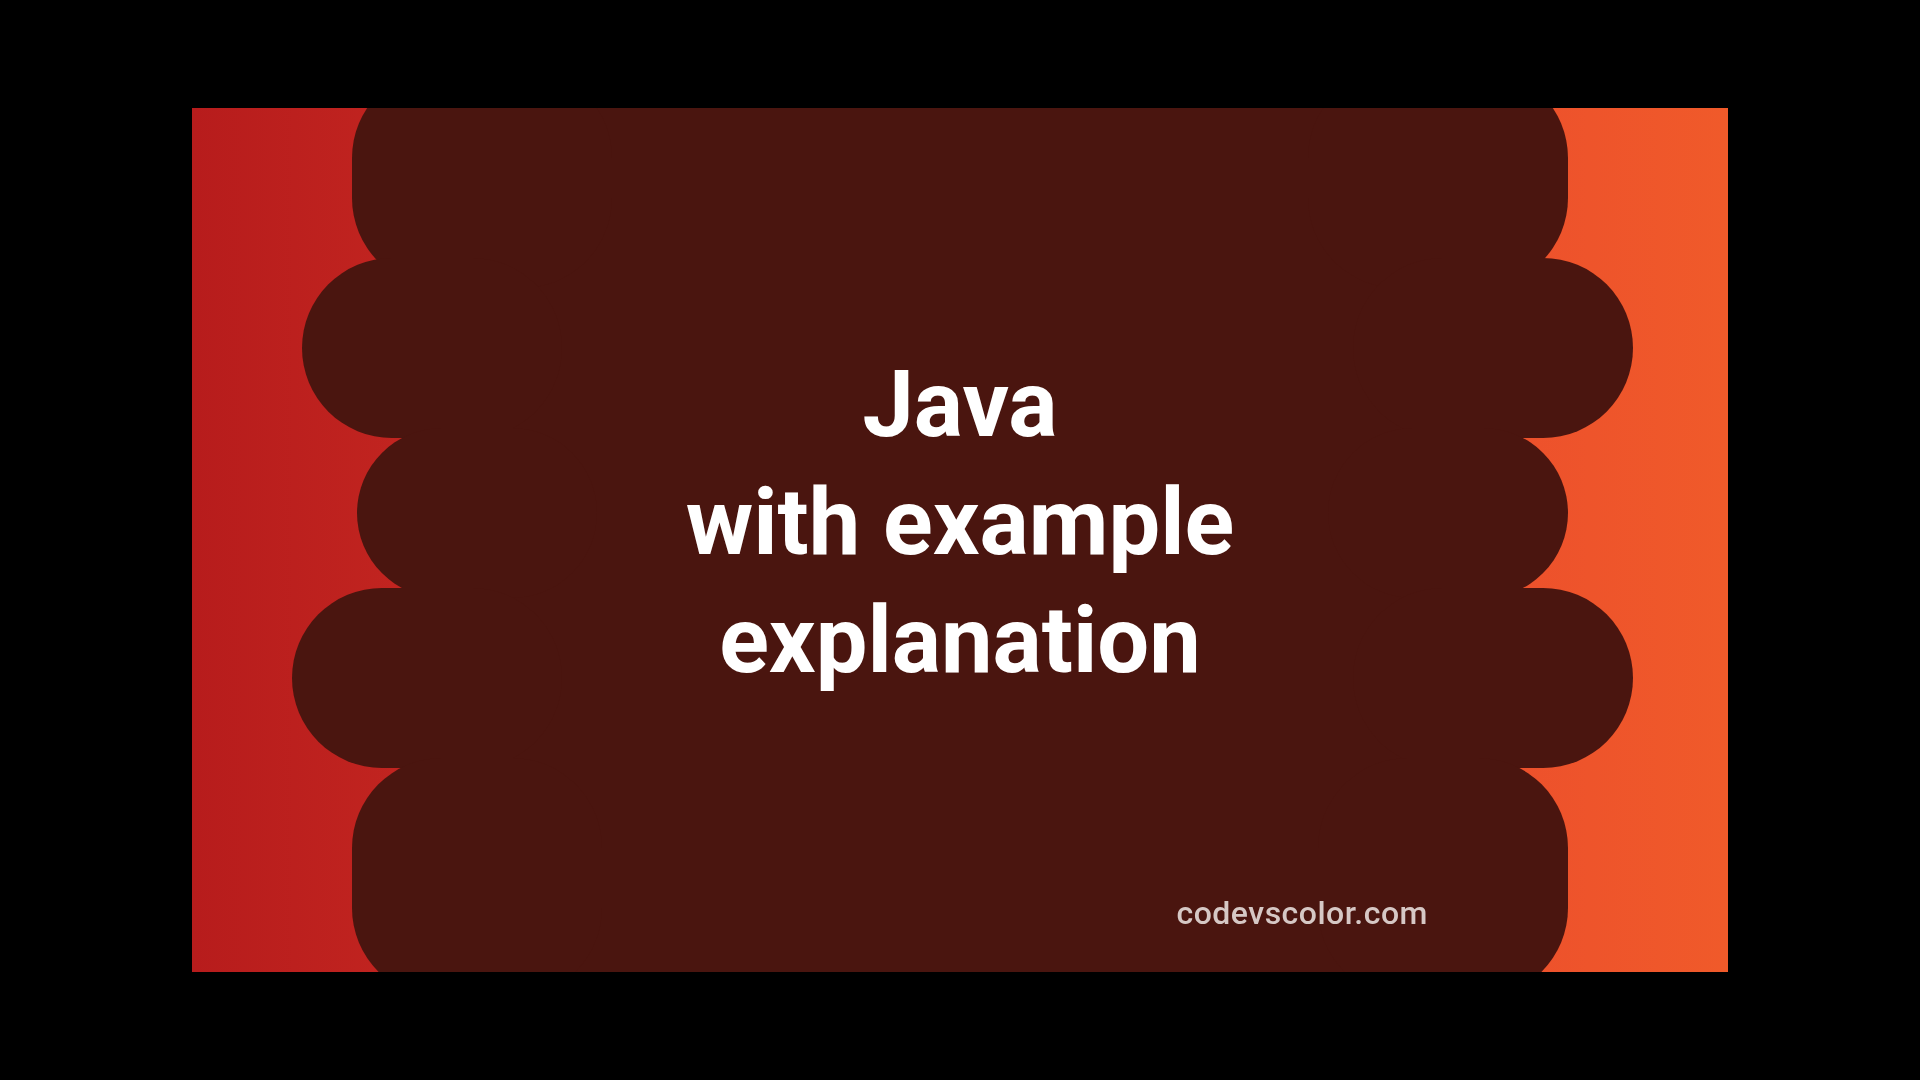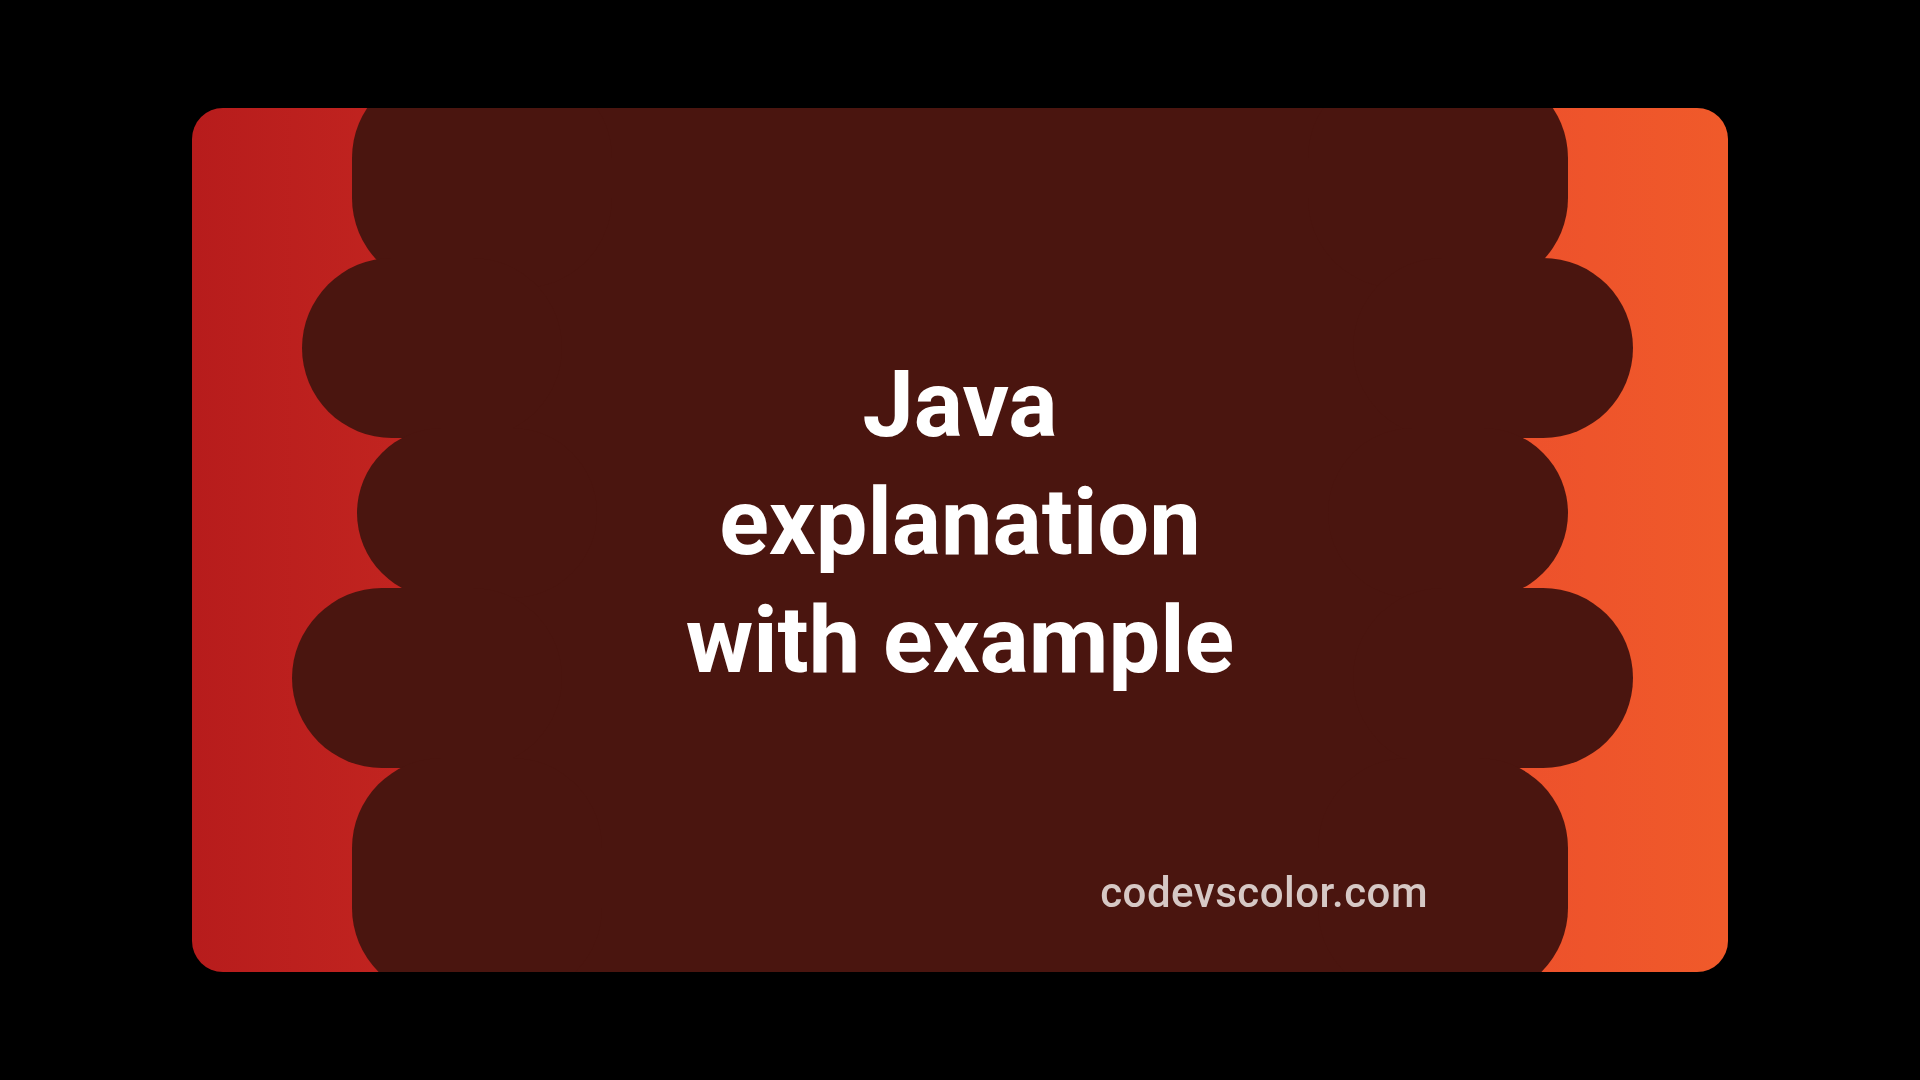--- a/index.html
+++ b/index.html
@@ -18,21 +18,20 @@
     align-items: center;
     justify-content: center;
     background: #000;
   }
   .card {
     position: relative;
     width: 1740px;
     height: 864px;
     background: linear-gradient(90deg, #b71c1c 0%, #e8432e 65%, #f05a2a 100%);
     overflow: hidden;
-    border-radius: 31px;
   }
 
   .lobe {
     position: absolute;
     background: #4a150f;
     border-radius: 80px;
   }
   
   .l1 { left: 160px; top: -40px;  width: 260px; height: 220px; border-radius: 90px; }
   .l2 { left: 110px; top: 150px;  width: 260px; height: 180px; border-radius: 90px; }
@@ -60,23 +59,23 @@
     text-align: center;
     color: #ffffff;
     font-weight: 700;
     font-size: 92px;
     line-height: 1.28;
     padding: 0 260px;
   }
   .watermark {
     position: absolute;
     right: 300px;
-    bottom: 55px;
+    bottom: 40px;
     color: #d6c8c5;
-    font-size: 42px;
+    font-size: 32px;
     font-weight: 500;
     letter-spacing: 0.5px;
   }
 </style>
 </head>
 <body>
 
 <div class="stage">
   <div class="card">
 
@@ -87,19 +86,19 @@
     <div class="lobe l4"></div>
     <div class="lobe l5"></div>
     <div class="lobe r1"></div>
     <div class="lobe r2"></div>
     <div class="lobe r3"></div>
     <div class="lobe r4"></div>
     <div class="lobe r5"></div>
 
     <div class="title">
       <div>Java</div>
+      <div>with example</div>
       <div>explanation</div>
-      <div>with example</div>
     </div>
 
     <div class="watermark">codevscolor.com</div>
   </div>
 </div>
 
 </body></html>

